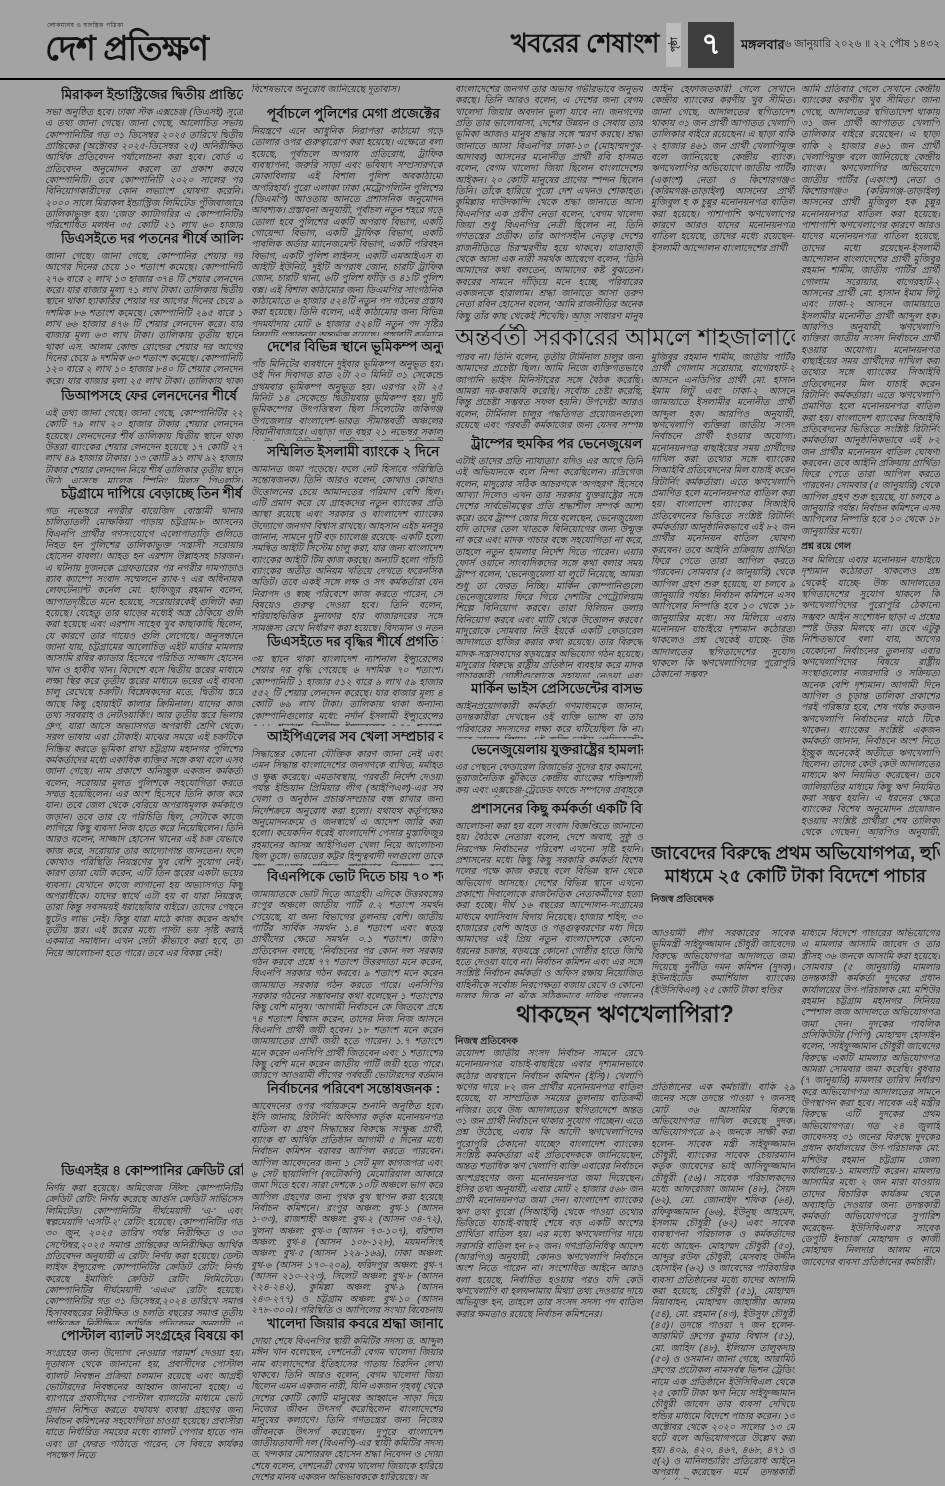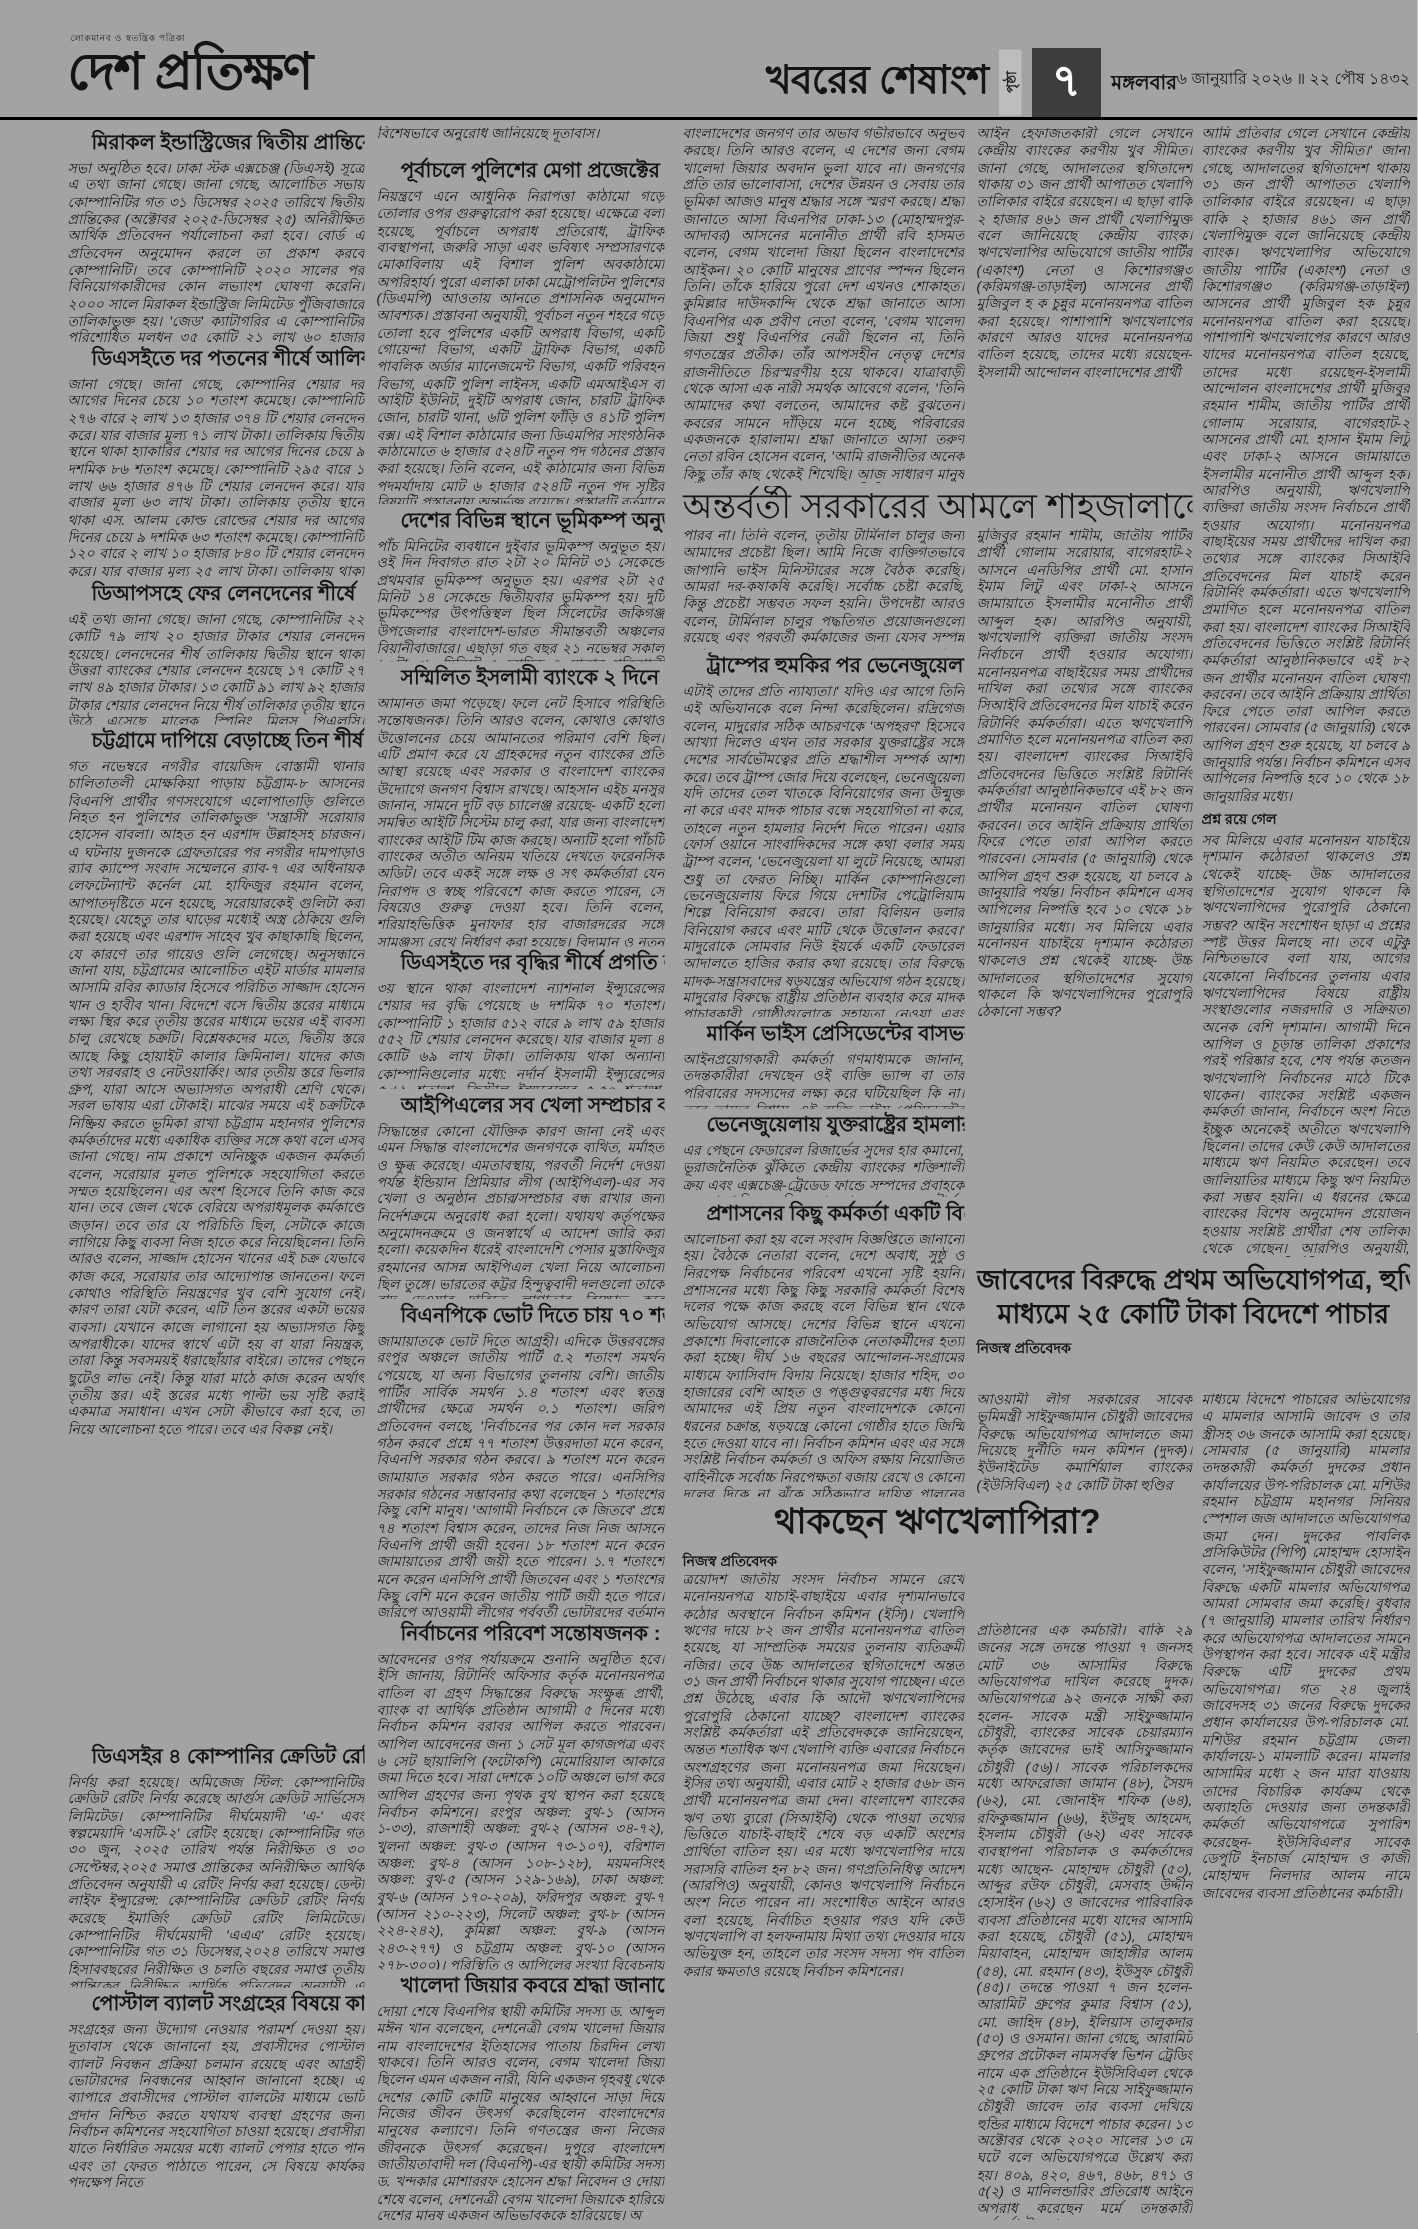--- a/index.html
+++ b/index.html
@@ -3,21 +3,21 @@
 <meta charset="utf-8">
 <style>
   html,body{margin:0;padding:0;background:#e8e8e4;}
   #page{position:relative;width:945px;height:1486px;background:#a3a3a3;color:#141414;
         font-family:"Liberation Sans","DejaVu Sans",sans-serif;overflow:hidden;margin:0 auto;}
   
   #masthead{position:absolute;left:45px;top:20px;width:895px;height:56px;}
   .logo-wrap{position:absolute;left:0;top:0;}
   .tagline{font-size:6px;letter-spacing:.5px;color:#222;margin:0 0 0 2px;}
   .logo{font-size:34px;font-weight:900;line-height:1;letter-spacing:-1px;margin:0;}
-  .head-right{position:absolute;right:0;top:12px;display:flex;align-items:center;gap:7px;}
+  .head-right{position:absolute;right:0;top:2px;display:flex;align-items:center;gap:7px;}
   .section-title{font-size:26px;font-weight:900;letter-spacing:-.5px;white-space:nowrap;}
   .page-word-box{background:#bdbdbd;color:#222;width:15px;height:44px;display:flex;
         align-items:center;justify-content:center;font-size:9px;font-weight:bold;
         writing-mode:vertical-rl;transform:rotate(180deg);}
   .page-num-box{background:#3d3d3d;color:#fff;width:46px;height:46px;display:flex;
         align-items:center;justify-content:center;font-size:30px;font-weight:bold;}
   .daydate{display:flex;flex-direction:row;justify-content:center;line-height:1.25;}
   .day{font-size:13px;font-weight:bold;}
   .date{font-size:10.5px;}
   #head-rule{position:absolute;left:0;top:78px;width:945px;height:0;border-top:2px solid #000;}

